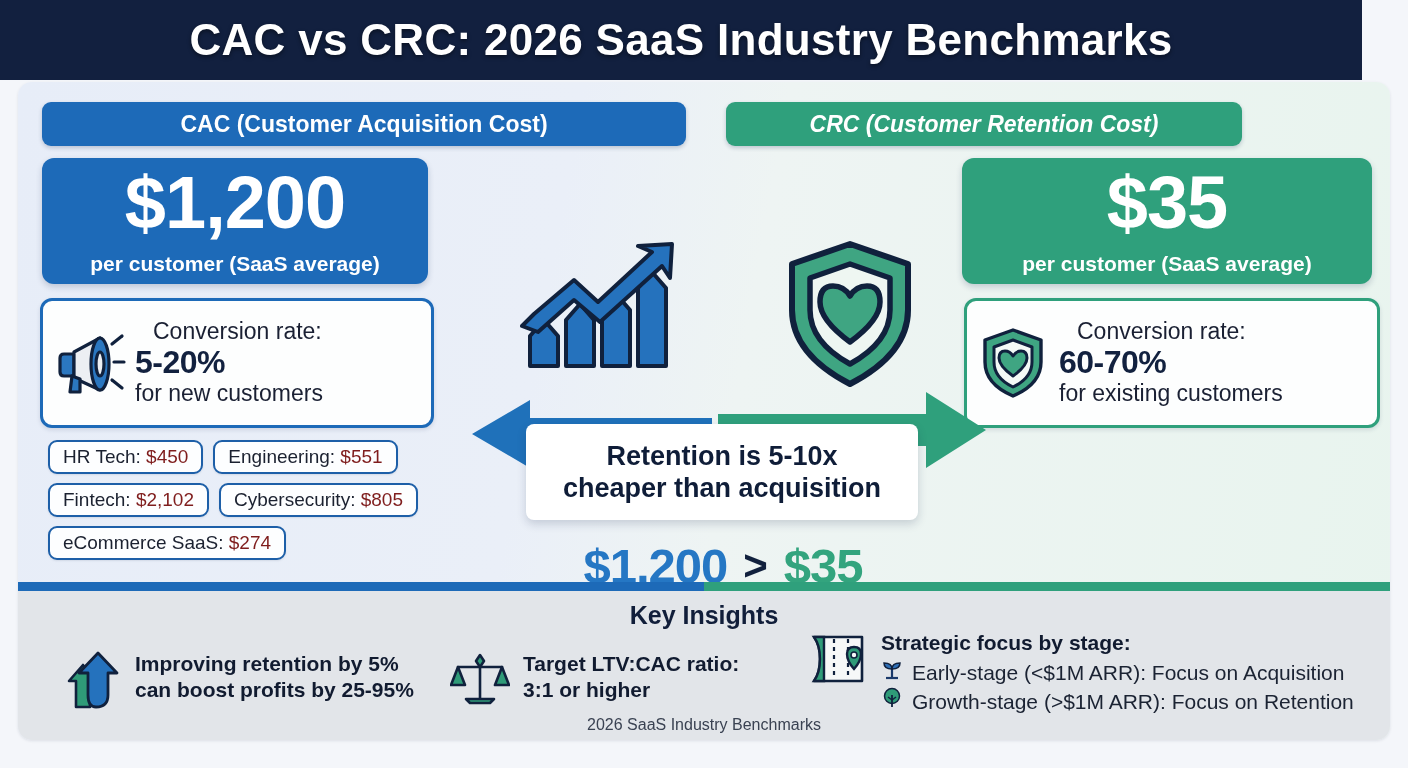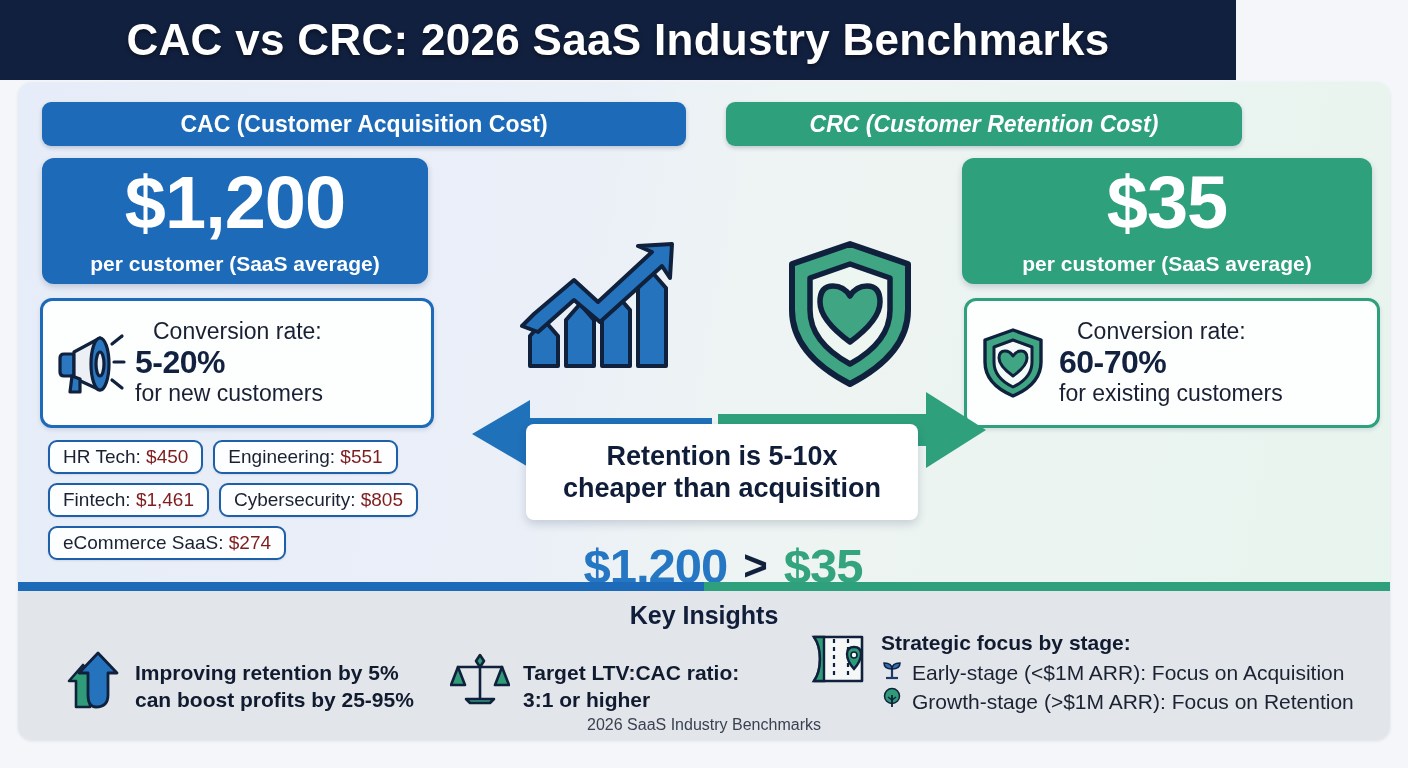--- a/index.html
+++ b/index.html
@@ -5,21 +5,21 @@
   html,body{margin:0;padding:0;background:#f3f5f9;}
   body{
     width:1408px;height:768px;overflow:hidden;
     font-family:"Liberation Sans",sans-serif;
     color:#16213d;
   }
   .canvas{position:relative;width:1408px;height:768px;background:#f4f6fa;}
 
   
   .header{
-    position:absolute;left:0;top:0;width:1236px;height:80px;
+    position:absolute;left:0;top:0;width:1362px;height:80px;
     background:#12203f;display:flex;align-items:center;justify-content:center;
   }
   .header-title{
     font-size:44px;font-weight:bold;color:#ffffff;letter-spacing:.3px;
     text-shadow:0 2px 4px rgba(0,0,0,.45);
   }
 
   
   .board{
     position:absolute;left:18px;top:82px;width:1372px;height:658px;
@@ -107,21 +107,21 @@
 
   
   .insights{
     position:absolute;left:0;top:509px;width:1372px;height:149px;
     background:#e2e5e9;
   }
   .insights-title{
     position:absolute;left:0;top:10px;width:1372px;text-align:center;
     font-size:25px;font-weight:bold;color:#111e3a;
   }
-  .ins-item{position:absolute;display:flex;align-items:flex-end;gap:13px;}
+  .ins-item{position:absolute;display:flex;align-items:flex-start;gap:13px;}
   .ins-1{left:48px;top:60px;}
   .ins-2{left:432px;top:60px;}
   .ins-3{left:790px;top:38px;align-items:flex-start;}
   .ins-txt{display:flex;flex-direction:column;}
   .ins-txt .a{font-size:21px;font-weight:bold;color:#111b30;line-height:1.26;}
   .ins-txt .b{font-size:21px;font-weight:bold;color:#111b30;line-height:1.26;}
   .focus-head{font-size:21px;font-weight:bold;color:#111b30;line-height:1.3;margin-bottom:2px;}
   .focus-line{display:flex;align-items:center;gap:9px;font-size:21px;color:#1b2333;line-height:1.34;}
 
   
@@ -178,21 +178,21 @@
             <b>$450</b>
           </div>
           <div class="tag">
             <span>Engineering:</span>
             <b>$551</b>
           </div>
         </div>
         <div class="tagrow">
           <div class="tag">
             <span>Fintech:</span>
-            <b>$1,461</b>
+            <b>$2,102</b>
           </div>
           <div class="tag">
             <span>Cybersecurity:</span>
             <b>$805</b>
           </div>
         </div>
         <div class="tagrow">
           <div class="tag">
             <span>eCommerce SaaS:</span>
             <b>$274</b>

